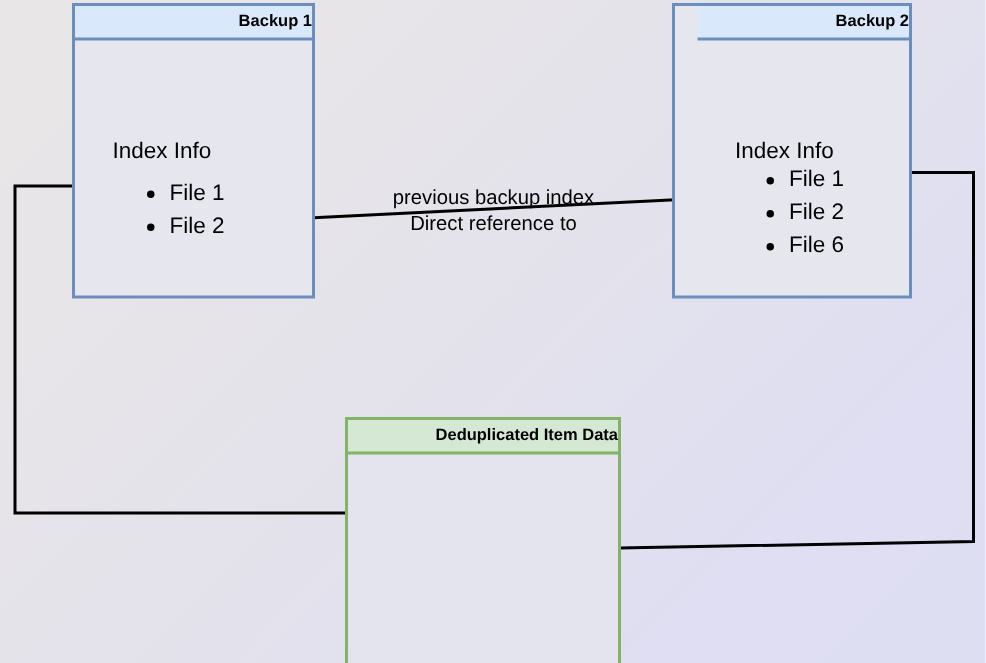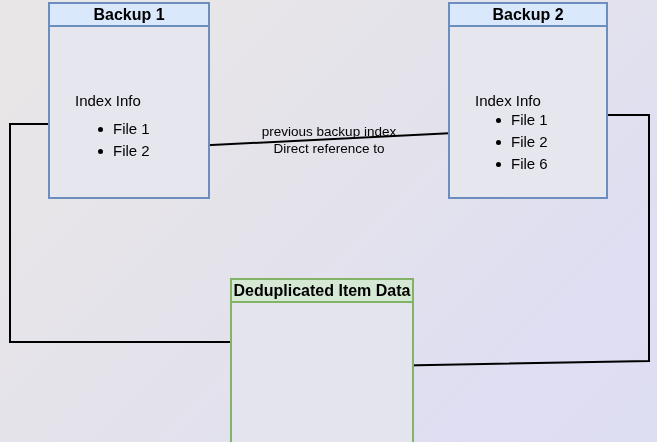--- a/index.html
+++ b/index.html
@@ -24,22 +24,22 @@
   .node {
     position: absolute;
     box-sizing: border-box;
     border: 2px solid #6c8ebf;
     background: #e6e6ef;
   }
   .node .hdr {
     box-sizing: border-box;
     height: 23px;
     line-height: 21px;
-    text-align: center;
-    font-size: 16px;
+    text-align: right;
+    font-size: 11px;
     font-weight: bold;
     color: #000;
     background: #dae8fc;
     border-bottom: 2px solid #6c8ebf;
   }
   .node.green {
     border-color: #82b366;
     background: #e4e4ef;
   }
   .node.green .hdr {
@@ -126,21 +126,21 @@
     <div class="hdr">Backup 1</div>
     <div class="body">
       <div class="caption" style="left:25px; top:37px;">Index Info</div>
       <ul class="filelist" style="left:46px; top:91px;">
         <li>File 1</li>
         <li>File 2</li>
       </ul>
     </div>
   </div>
 
-  <div class="node" style="left:448px; top:2px; width:160px; height:197px;">
+  <div class="node" style="left:448px; top:2px; width:160px; height:197px;padding-left:15px;">
     <div class="hdr">Backup 2</div>
     <div class="body">
       <div class="caption" style="left:25px; top:37px;">Index Info</div>
       <ul class="filelist" style="left:44px; top:82px;">
         <li>File 1</li>
         <li>File 2</li>
         <li>File 6</li>
       </ul>
     </div>
   </div>

